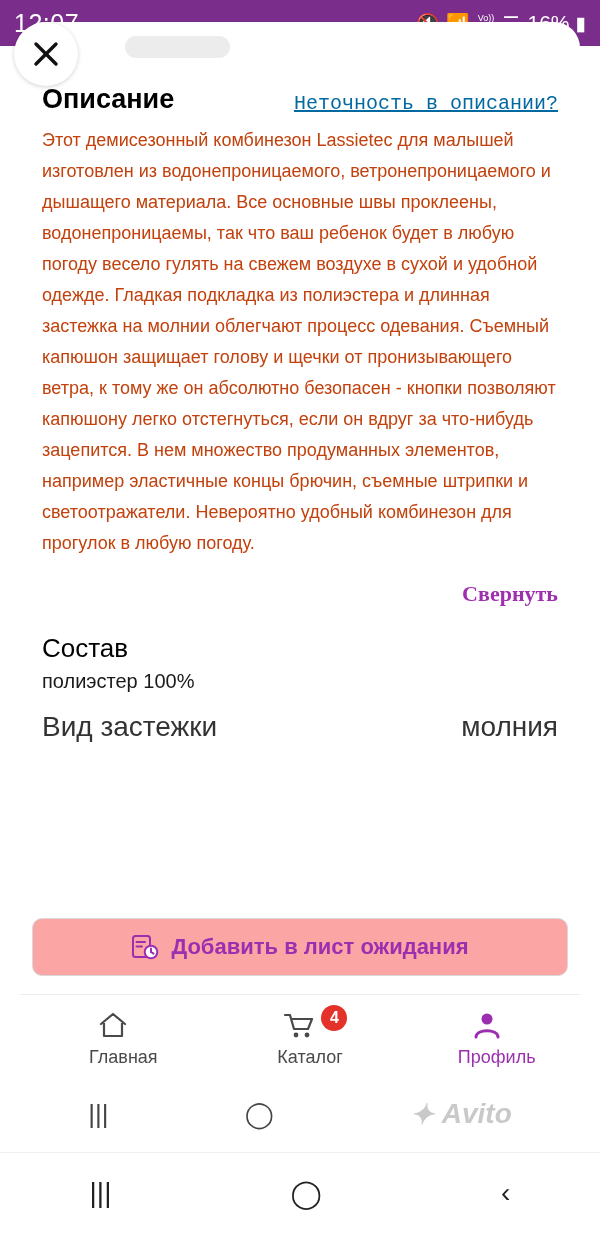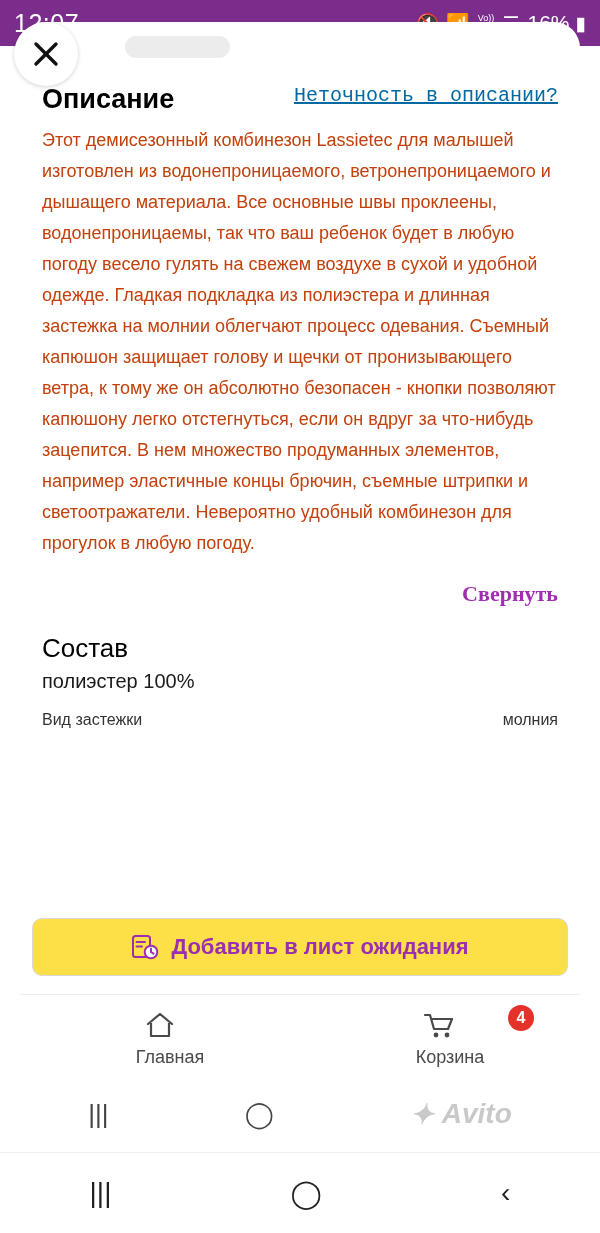--- a/index.html
+++ b/index.html
@@ -61,21 +61,21 @@
   }
   .close-btn svg { display: block; }
 
   
   .content {
     position: absolute;
     top: 62px; left: 0; width: 560px;
     padding: 0 22px;
   }
   .desc-head {
-    display: flex; align-items: flex-start; justify-content: space-between;
+    display: flex; align-items: flex-end; justify-content: space-between;
     margin-bottom: 10px;
   }
   .section-title {
     font-size: 27px; font-weight: bold; color: #000000;
   }
   .link-purple {
     font-size: 20px; color: #0369a1;
     text-decoration: underline;
     cursor: pointer;
     font-family: Liberation Mono, monospace;
@@ -87,37 +87,37 @@
     text-align: right; margin-top: 22px; margin-bottom: 26px;
   }
   .collapse-link {
     font-size: 22px; color: #a02fb0; font-weight: bold; cursor: pointer; font-family: Liberation Serif, serif;
   }
   .sub-block { margin-bottom: 18px; }
   .sub-title { font-size: 26px; font-weight: normal; color: #000; margin-bottom: 6px; }
   .sub-value { font-size: 20px; color: #1a1a1a; }
   .param-row {
     display: flex; justify-content: space-between;
-    font-size: 16px; color: #333; margin-top: 16px;
+    font-size: 28px; color: #333; margin-top: 16px;
   }
 
   
   .fade {
     position: absolute; left: 0; top: 862px;
     width: 560px; height: 40px;
     background: linear-gradient(to bottom, rgba(255,255,255,0) 0%, #ffffff 75%);
     pointer-events: none;
   }
 
   
   .waitlist {
     position: absolute; left: 32px; top: 918px;
     width: 536px; height: 58px;
     border: 1px solid #d9d9d9; border-radius: 10px;
-    background: #fde047;
+    background: #fca5a5;
     display: flex; align-items: center; justify-content: center;
     gap: 12px; cursor: pointer;
   }
   .waitlist-label { font-size: 22px; color: #9b2fb0; font-weight: bold; }
 
   
   .bottomnav {
     position: absolute; left: 20px; top: 994px;
     width: 560px; height: 88px;
     background: #ffffff;
@@ -265,23 +265,32 @@
 
     <div class="nav-item">
       <span class="nav-icon">
         <svg width="34" height="30" viewBox="0 0 34 30">
           <path d="M2 5 H7 L11 19 H25 L29 9 H9" fill="none" stroke="#4a4a4a" stroke-width="2.2" stroke-linejoin="round" stroke-linecap="round"></path>
           <circle cx="13" cy="25" r="2.4" fill="#4a4a4a"></circle>
           <circle cx="24" cy="25" r="2.4" fill="#4a4a4a"></circle>
         </svg>
       </span>
       <span class="badge">4</span>
-      <span class="nav-label">Корзина</span>
-    </div>
-
+      <span class="nav-label">Каталог</span>
+    </div>
+
+    <div class="nav-item active">
+      <span class="nav-icon">
+        <svg width="32" height="30" viewBox="0 0 32 30">
+          <circle cx="16" cy="9" r="5.5" fill="#9b2fb0"></circle>
+          <path d="M5 27 C5 18.5 27 18.5 27 27" fill="none" stroke="#9b2fb0" stroke-width="3" stroke-linecap="round"></path>
+        </svg>
+      </span>
+      <span class="nav-label">Профиль</span>
+    </div>
 
   </div>
 
   <div class="inapp-sysbar">
     <span class="sys-glyph">|||</span>
     <span class="sys-glyph">◯</span>
     <span class="avito-wm">
       <span>✦</span>
       <span>Avito</span>
     </span>

